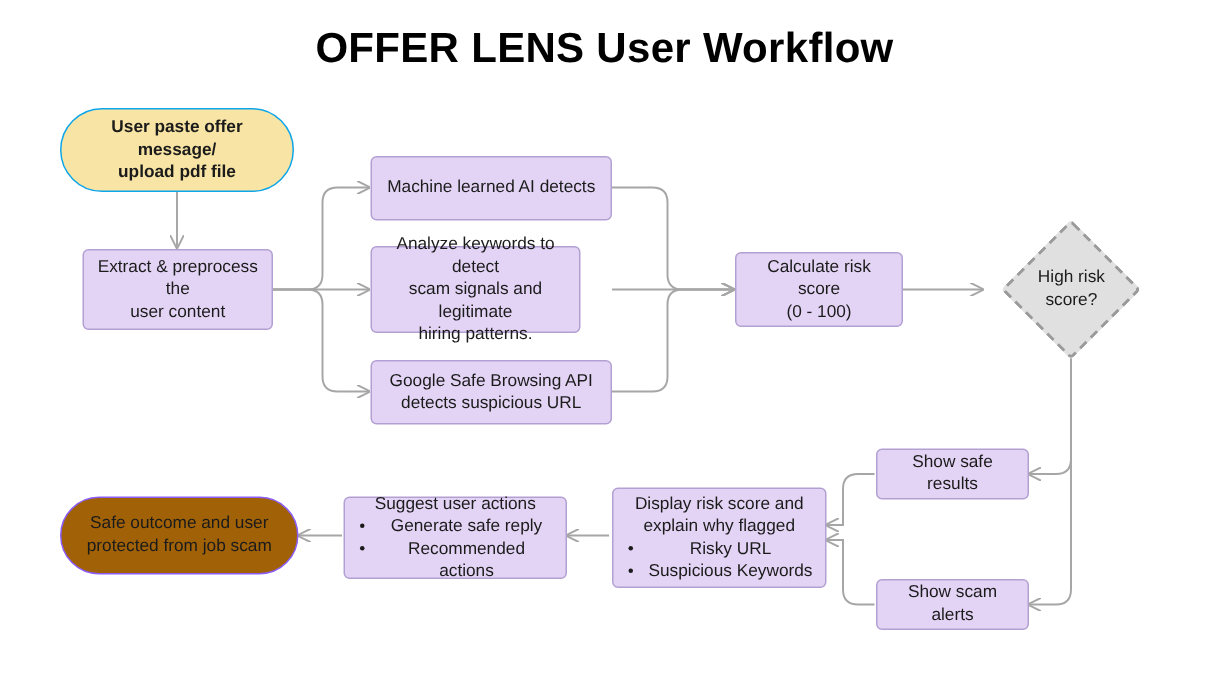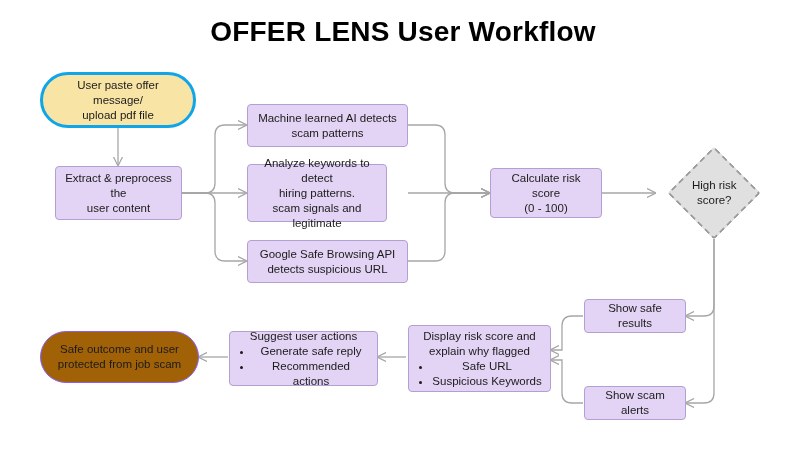--- a/index.html
+++ b/index.html
@@ -49,22 +49,23 @@
     padding: 4px 8px;
     z-index: 2;
   }
   .proc {
     background: #E3D4F5;
     border: 1px solid #B3A0D2;
     border-radius: 4px;
   }
   .term-yellow {
     background: #F8E4A4;
-    border: 3px solid #0ea5e9;
+    border: 1px solid #0ea5e9;
     border-radius: 28px;
+    font-weight: bold;
   }
   .term-pink {
     background: #a16207;
     border: 1px solid #8b5cf6;
     border-radius: 28px;
   }
   .decision {
     background: #E0E0E0;
     border: 2px dashed #9a9a9a;
     transform: rotate(45deg);
@@ -148,29 +149,28 @@
   <div class="node proc" style="left:55px; top:166px; width:127px; height:54px;">
     <div>
       <div>Extract &amp; preprocess the</div>
       <div>user content</div>
     </div>
   </div>
 
   <div class="node proc" style="left:247px; top:104px; width:161px; height:43px;">
     <div>
       <div>Machine learned AI detects</div>
-      <div>scam patterns</div>
     </div>
   </div>
 
   <div class="node proc" style="left:247px; top:164px; width:140px; height:58px;align-items:center;">
     <div>
       <div>Analyze keywords to detect</div>
+      <div>scam signals and legitimate</div>
       <div>hiring patterns.</div>
-      <div>scam signals and legitimate</div>
     </div>
   </div>
 
   <div class="node proc" style="left:247px; top:240px; width:161px; height:43px;">
     <div>
       <div>Google Safe Browsing API</div>
       <div>detects suspicious URL</div>
     </div>
   </div>
 
@@ -194,21 +194,21 @@
 
   <div class="node proc" style="left:584px; top:386px; width:102px; height:34px;">
     <div>Show scam alerts</div>
   </div>
 
   <div class="node proc left-align" style="left:408px; top:325px; width:143px; height:67px;">
     <div class="body">
       <div class="lead">Display risk score and</div>
       <div class="lead">explain why flagged</div>
       <ul class="bullets">
-        <li>Safe URL</li>
+        <li>Risky URL</li>
         <li>Suspicious Keywords</li>
       </ul>
     </div>
   </div>
 
   <div class="node proc left-align" style="left:229px; top:331px; width:149px; height:55px;">
     <div class="body">
       <div class="lead">Suggest user actions</div>
       <ul class="bullets">
         <li>Generate safe reply</li>

